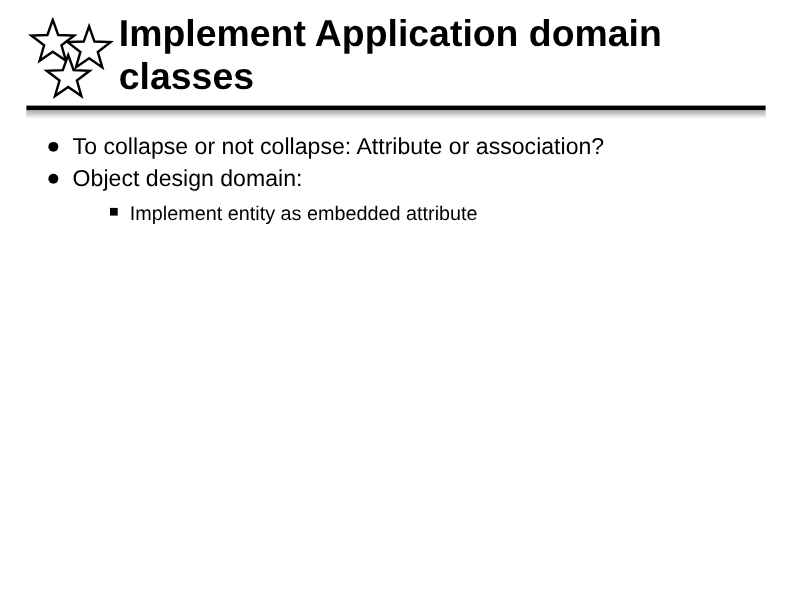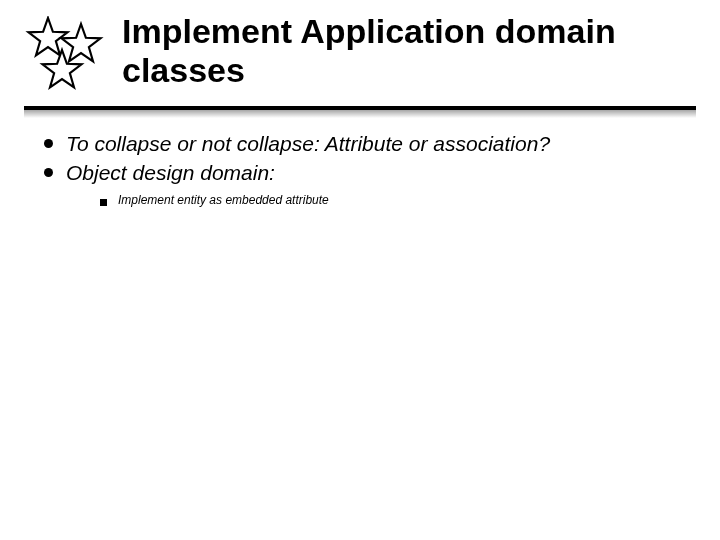--- a/index.html
+++ b/index.html
@@ -12,22 +12,21 @@
     overflow: hidden;
   }
   .slide {
     width: 100%;
     height: 100%;
     padding: 12px 24px 24px 24px;
   }
   .header {
     display: flex;
     align-items: flex-start;
-    gap: 14px;
-    margin-bottom: 14px;
+    margin-bottom: 4px;
   }
   .star-logo {
     flex: 0 0 auto;
     width: 84px;
     height: 76px;
     position: relative;
     margin-top: 4px;
   }
   .title {
     font-size: 34px;
@@ -43,21 +42,20 @@
     width: 100%;
   }
   .divider-shadow {
     height: 8px;
     background: linear-gradient(to bottom, rgba(0,0,0,0.35), rgba(0,0,0,0));
     width: 100%;
   }
   .content {
     padding-left: 14px;
     padding-right: 10px;
-    font-style: italic;
   }
   ul.level1 {
     list-style: none;
     font-size: 21px;
     line-height: 1.3;
   }
   ul.level1 > li {
     position: relative;
     padding-left: 28px;
     margin-bottom: 2px;
@@ -67,21 +65,21 @@
     position: absolute;
     left: 6px;
     top: 9px;
     width: 9px;
     height: 9px;
     background: #000;
     border-radius: 50%;
   }
   ul.level2 {
     list-style: none;
-    font-size: 12px;
+    font-size: 18px;
     line-height: 1.3;
     margin: 6px 0 25px 0;
   }
   ul.level2 > li {
     position: relative;
     padding-left: 52px;
     margin-bottom: 2px;
   }
   ul.level2 > li::before {
     content: "";

